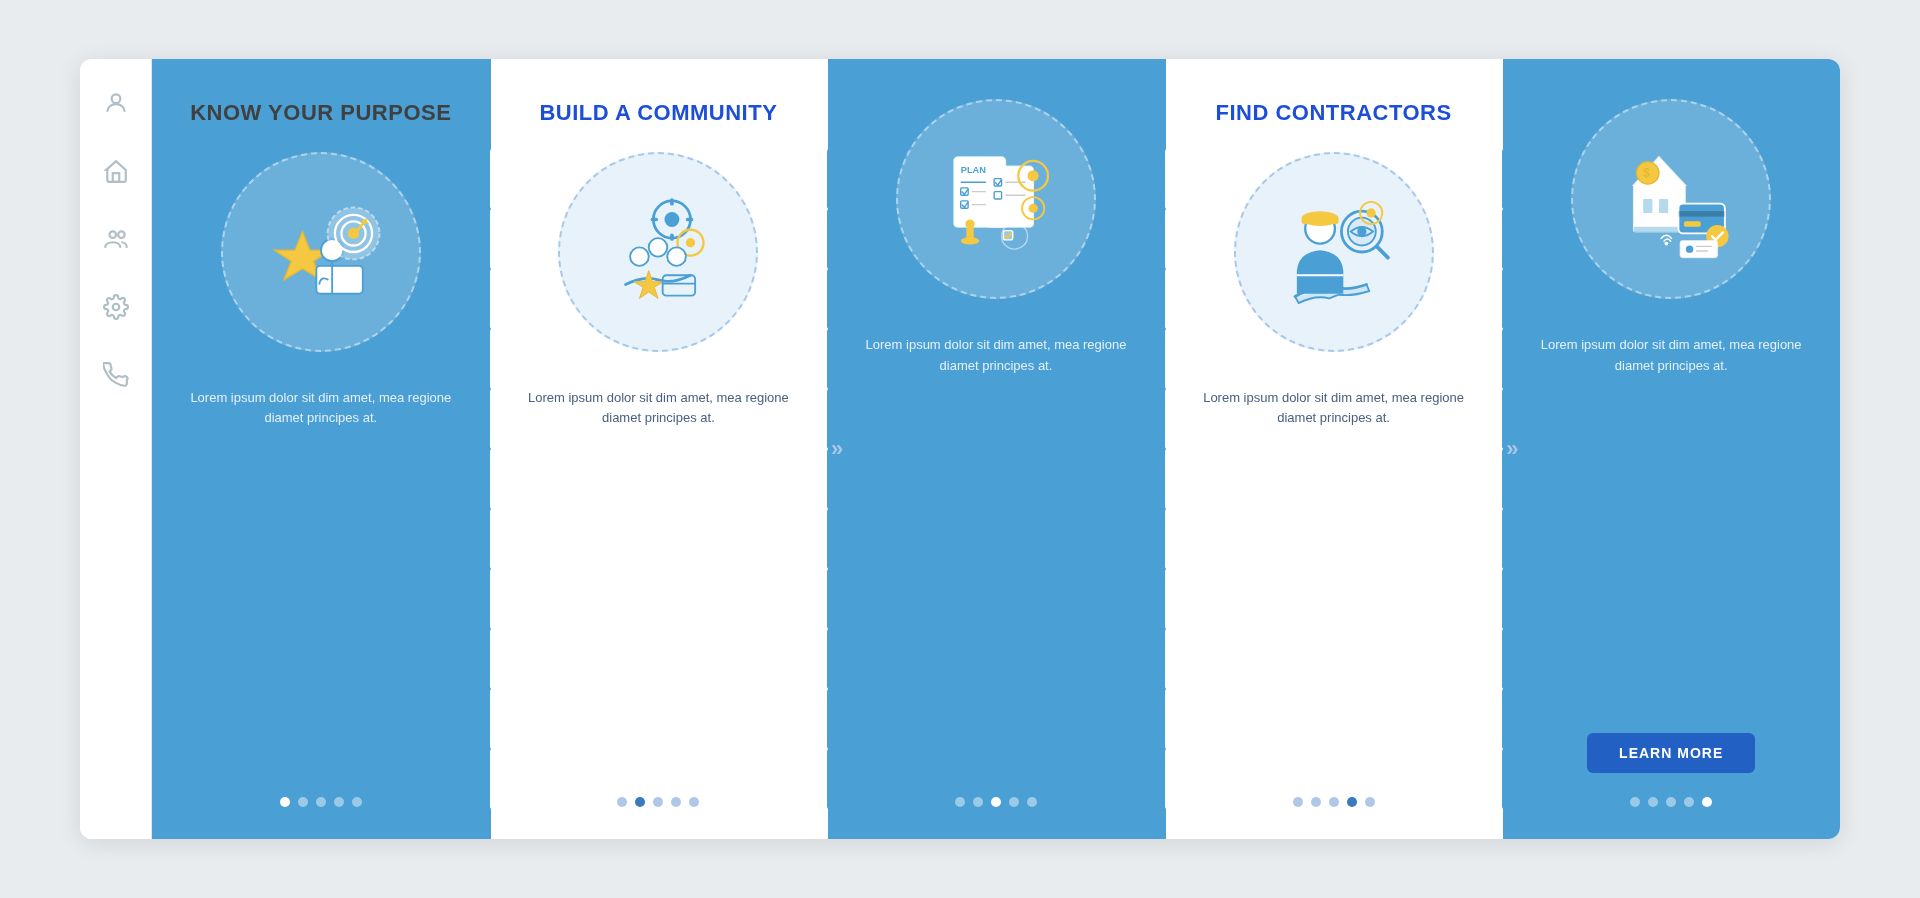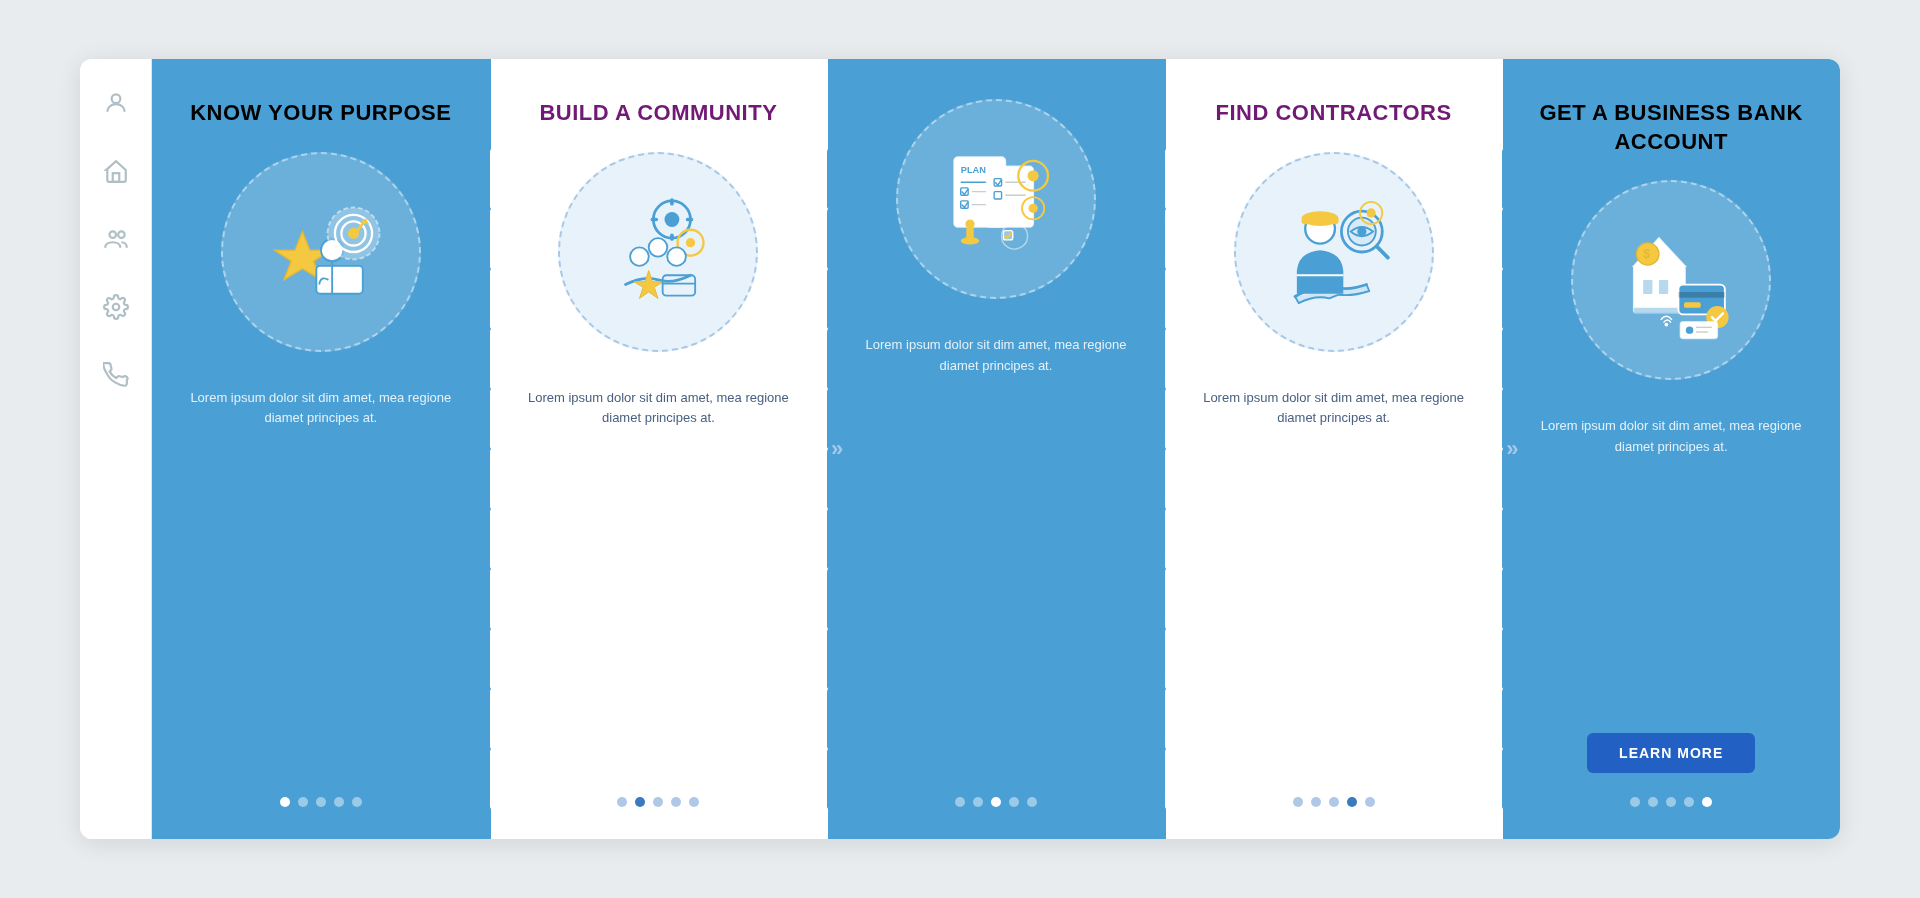--- a/index.html
+++ b/index.html
@@ -90,25 +90,25 @@
       font-size: 22px;
       font-weight: 800;
       text-align: center;
       text-transform: uppercase;
       line-height: 1.3;
       margin-bottom: 24px;
       letter-spacing: 0.5px;
     }
 
     .card.blue .card-title {
-      color: #000000;
+      color: #404040;
     }
 
     .card.white .card-title {
-      color: #701a75;
+      color: #1d4ed8;
     }
 
     
     .illustration {
       width: 200px;
       height: 200px;
       border-radius: 50%;
       display: flex;
       align-items: center;
       justify-content: center;
@@ -431,21 +431,20 @@
         <div class="dot active"></div>
         <div class="dot"></div>
       </div>
       <svg class="card-edge-right" viewBox="0 0 22 780" preserveAspectRatio="none" xmlns="http://www.w3.org/2000/svg">
         <path d="M0,0 L22,0 L22,90 Q5,120 22,150 Q5,180 22,210 Q5,240 22,270 Q5,300 22,330 Q5,360 22,390 Q5,420 22,450 Q5,480 22,510 Q5,540 22,570 Q5,600 22,630 Q5,660 22,690 Q5,720 22,750 L22,780 L0,780 Z" fill="#fff"></path>
       </svg>
       <div class="dbl-chevron" style="color:#a8c8e8;">»</div>
     </div>
 
     <div class="card blue" style="position:relative;">
-      <div class="card-title">GET A BUSINESS BANK ACCOUNT</div>
       <div class="illustration">
         <svg viewBox="0 0 140 140" fill="none" xmlns="http://www.w3.org/2000/svg">
 
           <rect x="30" y="55" width="55" height="50" rx="2" fill="#fff" stroke="rgba(255,255,255,0.8)" stroke-width="2"></rect>
           <polygon points="30,55 57,25 85,55" fill="#fff" stroke="rgba(255,255,255,0.8)" stroke-width="2"></polygon>
           <rect x="40" y="70" width="10" height="15" rx="1" fill="rgba(74,159,212,0.4)"></rect>
           <rect x="57" y="70" width="10" height="15" rx="1" fill="rgba(74,159,212,0.4)"></rect>
           <rect x="30" y="100" width="55" height="6" rx="1" fill="rgba(74,159,212,0.4)"></rect>
 
           <circle cx="45" cy="42" r="12" fill="#f5c842" stroke="#e6b830" stroke-width="1.5"></circle>

